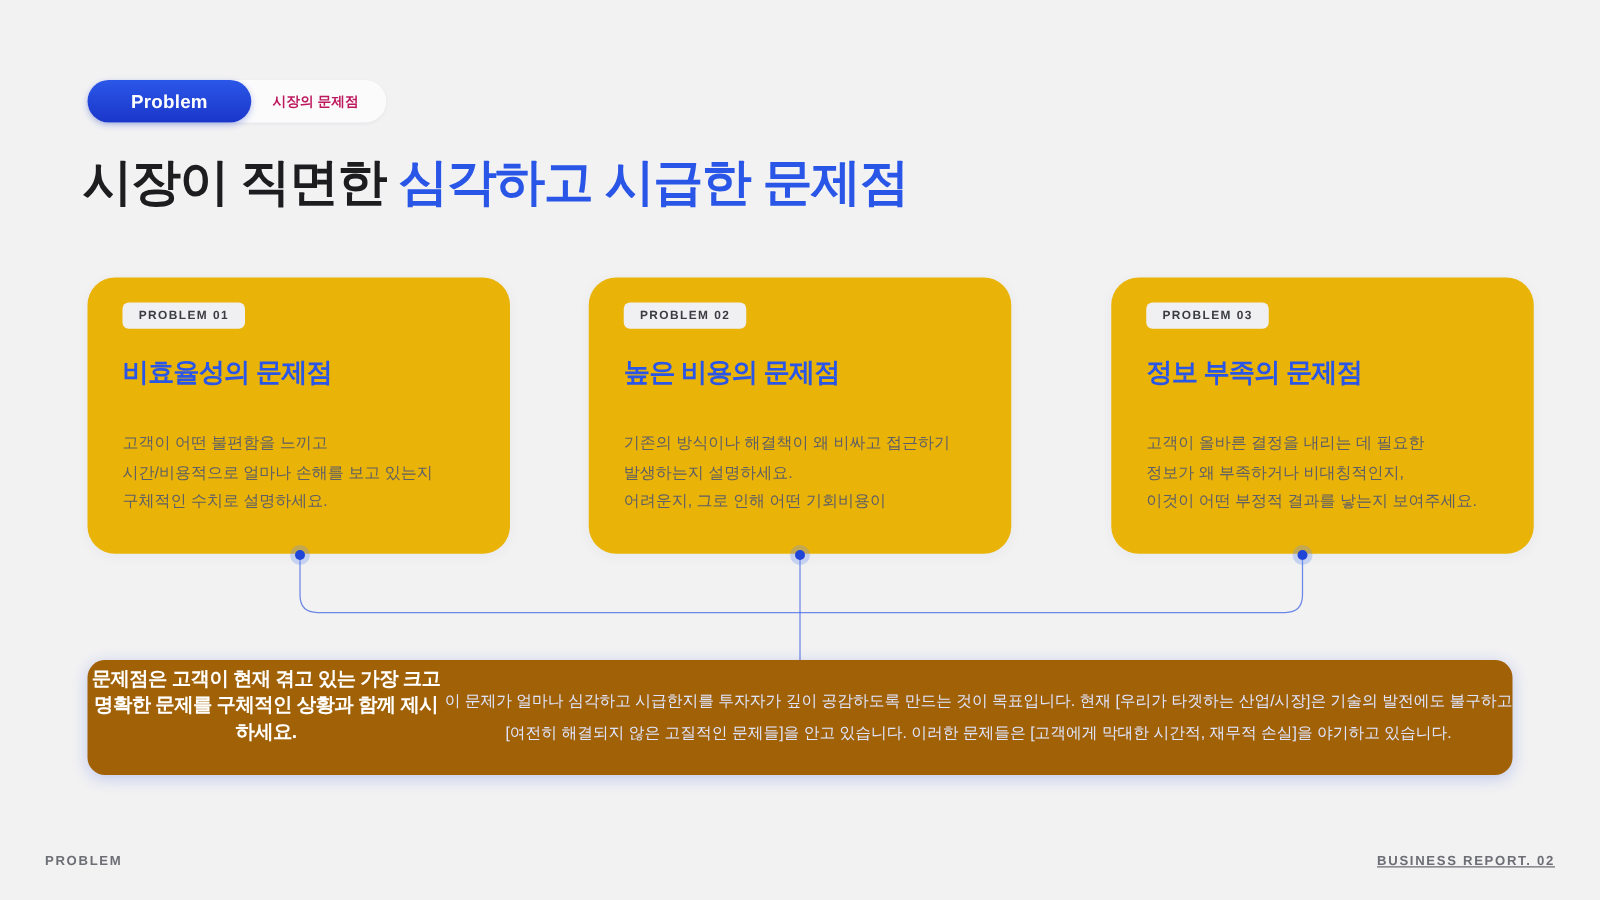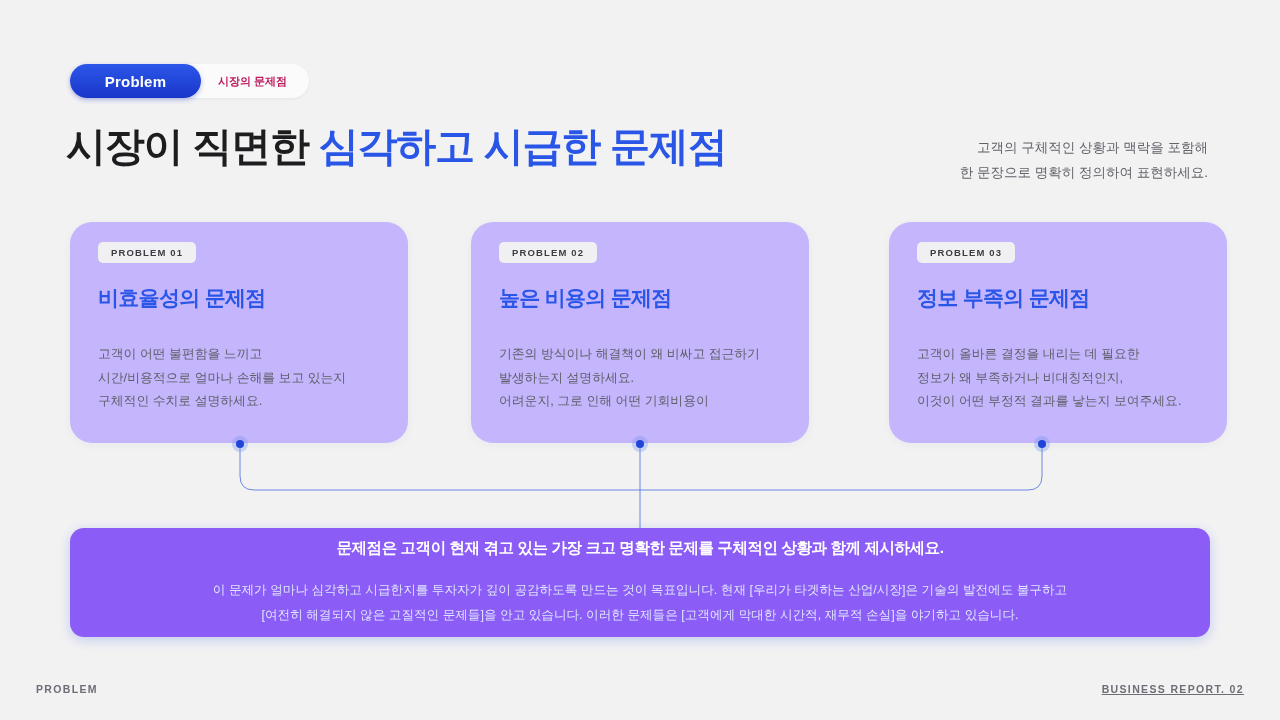--- a/index.html
+++ b/index.html
@@ -43,21 +43,21 @@
 
   .lede{
     position:absolute;right:72px;top:136px;width:330px;
     text-align:right;color:#62636a;font-size:13.5px;line-height:1.85;
   }
 
   
   .cards{position:absolute;left:70px;top:222px;width:1140px;height:221px;}
   .card{
     position:absolute;top:0;width:338px;height:221px;
-    background:#c4b5fd;border-radius:22px;
+    background:#eab308;border-radius:22px;
     box-shadow:0 2px 10px rgba(25,35,70,.045);
     text-decoration:underline;
   }
   .card.c0{left:0;}
   .card.c1{left:401px;}
   .card.c2{left:798px;margin-left:21px;}
   .card-badge{
     position:absolute;left:28px;top:20px;height:21px;
     display:flex;align-items:center;padding:0 13px;
     background:#f0f0f2;border-radius:5px;
@@ -83,23 +83,23 @@
   .dot::after{
     content:"";width:8px;height:8px;border-radius:50%;
     background:#1f44d8;
   }
   .dot.d0{left:232px;top:6px;}
   .dot.d1{left:632px;top:6px;}
   .dot.d2{left:1034px;top:6px;}
 
   
   .banner{
-    position:absolute;left:70px;top:528px;width:1140px;height:109px;
-    background:#8b5cf6;border-radius:14px;
-    display:flex;flex-direction:column;align-items:center;justify-content:center;
+    position:absolute;left:70px;top:528px;width:1140px;height:92px;
+    background:#a16207;border-radius:14px;
+    display:flex;flex-direction:row;align-items:center;justify-content:center;
     box-shadow:0 3px 12px rgba(31,63,220,.22);
   }
   .banner-title{
     color:#ffffff;font-size:15.5px;font-weight:800;letter-spacing:-.45px;
     margin-bottom:19px;text-align:center;
   }
   .banner-body{
     color:#dfe5ff;font-size:12.6px;line-height:1.95;text-align:center;
   }
   .banner-body span{display:block;white-space:nowrap;}
@@ -117,24 +117,20 @@
 
 <div class="slide">
 
   <div class="kicker">
     <div class="kicker-badge">Problem</div>
     <div class="kicker-sub">시장의 문제점</div>
   </div>
 
   <div class="title"><span>시장이 직면한 </span><span class="hl">심각하고 시급한 문제점</span></div>
 
-  <div class="lede">
-    <div>고객의 구체적인 상황과 맥락을 포함해</div>
-    <div>한 문장으로 명확히 정의하여 표현하세요.</div>
-  </div>
 
   <div class="cards">
 
     <div class="card c0">
       <div class="card-badge">PROBLEM 01</div>
       <div class="card-title">비효율성의 문제점</div>
       <div class="card-body">
         <span>고객이 어떤 불편함을 느끼고</span>
         <span>시간/비용적으로 얼마나 손해를 보고 있는지</span>
         <span>구체적인 수치로 설명하세요.</span>

